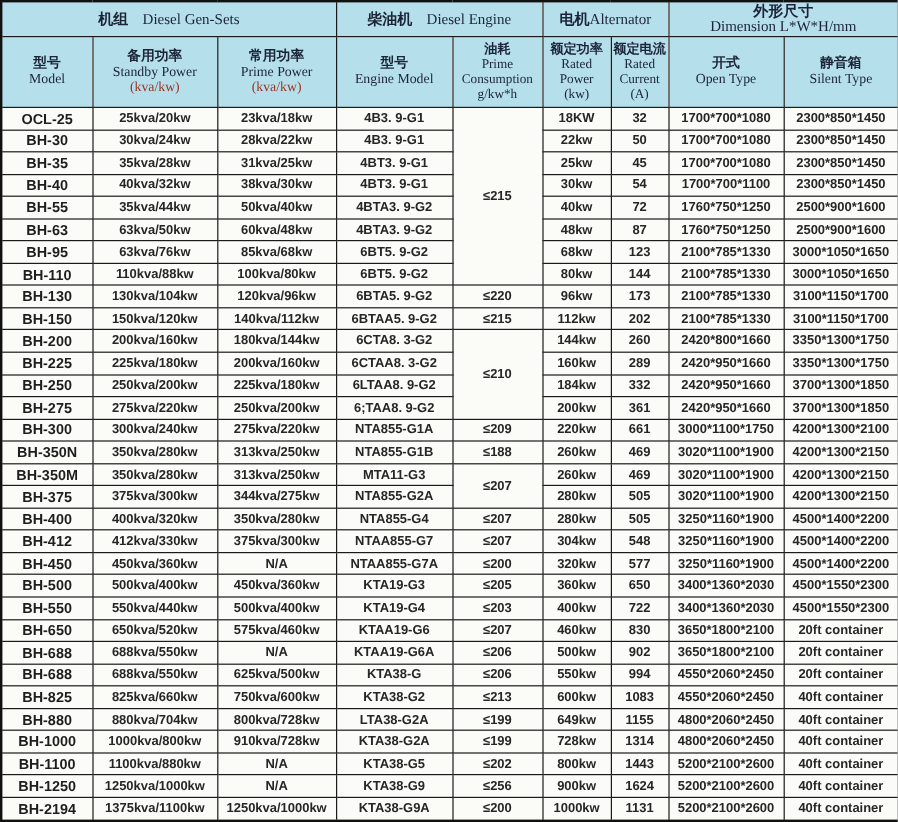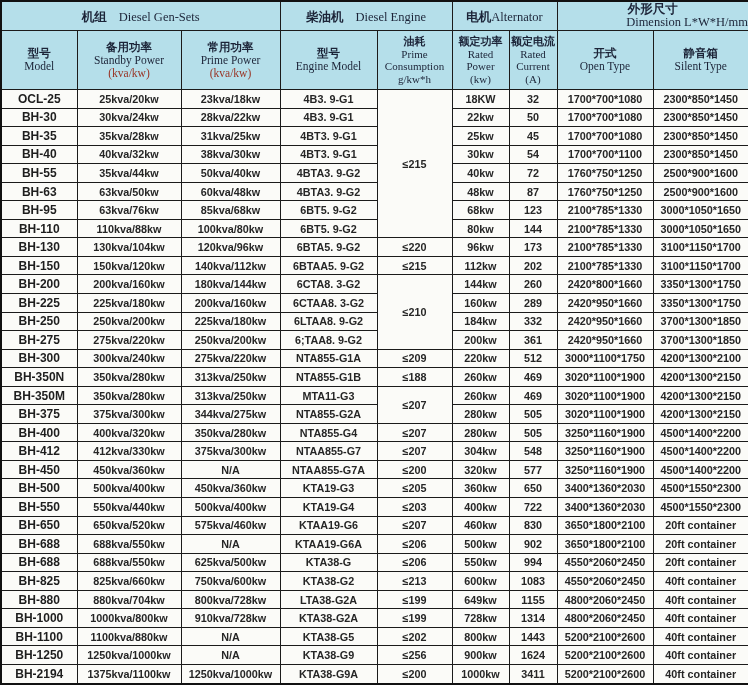--- a/index.html
+++ b/index.html
@@ -23,21 +23,21 @@
   thead th{background:#b5dfea;color:#1c2438;}
   tr.grp-row th{height:28px;}
   tr.colh-row th{height:58px;}
   .zh{font-weight:bold;font-size:12.5px;}
   .en{font-family:"Liberation Serif","DejaVu Serif",serif;font-weight:normal;font-size:12.5px;}
   tr.grp-row .gap{margin-right:12px;text-align:center;}
   tr.colh-row .zh{font-size:11.5px;line-height:13px;}
   tr.colh-row .en{font-size:11.5px;line-height:13px;}
   th.small4 .zh,th.small4 .en{line-height:12.5px;font-size:11px;text-align:center;}
   .dim-head .zh{line-height:13px;}
-  .dim-head .en{line-height:13px;text-align:right;}
+  .dim-head .en{line-height:13px;}
   .unit-red{color:#993425;}
   tbody td{
     font-weight:bold;font-size:10.8px;color:#262626;
     background:#fbfbf8;
   }
   tbody td.model-cell{font-size:12px;color:#1e1e1e;}
 </style>
 </head>
 <body>
 
@@ -261,21 +261,21 @@
         <td>2420*950*1660</td>
         <td>3700*1300*1850</td>
       </tr>
       <tr>
         <td class="model-cell">BH-300</td>
         <td>300kva/240kw</td>
         <td>275kva/220kw</td>
         <td>NTA855-G1A</td>
         <td>≤209</td>
         <td>220kw</td>
-        <td>512</td>
+        <td>661</td>
         <td>3000*1100*1750</td>
         <td>4200*1300*2100</td>
       </tr>
       <tr>
         <td class="model-cell">BH-350N</td>
         <td>350kva/280kw</td>
         <td>313kva/250kw</td>
         <td>NTA855-G1B</td>
         <td>≤188</td>
         <td>260kw</td>
@@ -447,18 +447,18 @@
         <td>5200*2100*2600</td>
         <td>40ft container</td>
       </tr>
       <tr>
         <td class="model-cell">BH-2194</td>
         <td>1375kva/1100kw</td>
         <td>1250kva/1000kw</td>
         <td>KTA38-G9A</td>
         <td>≤200</td>
         <td>1000kw</td>
-        <td>3411</td>
+        <td>1131</td>
         <td>5200*2100*2600</td>
         <td>40ft container</td>
       </tr>
     </tbody>
 </table>
 
 </body></html>

